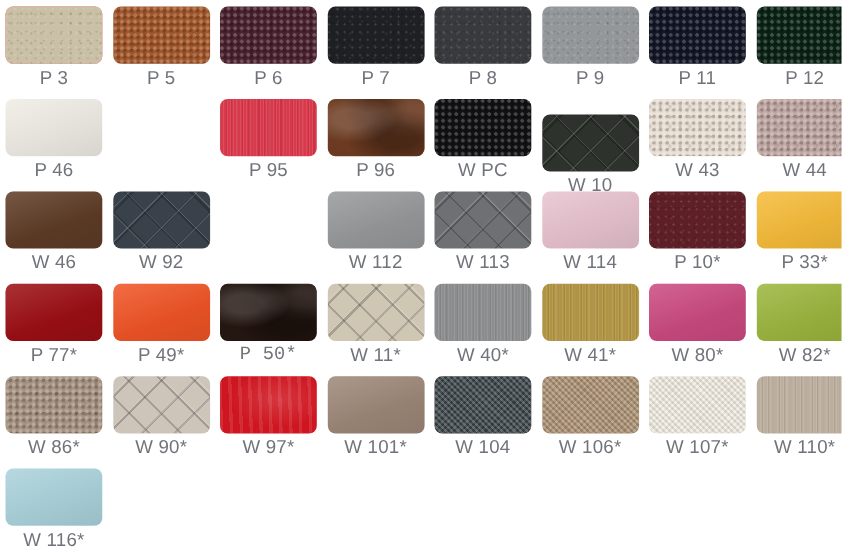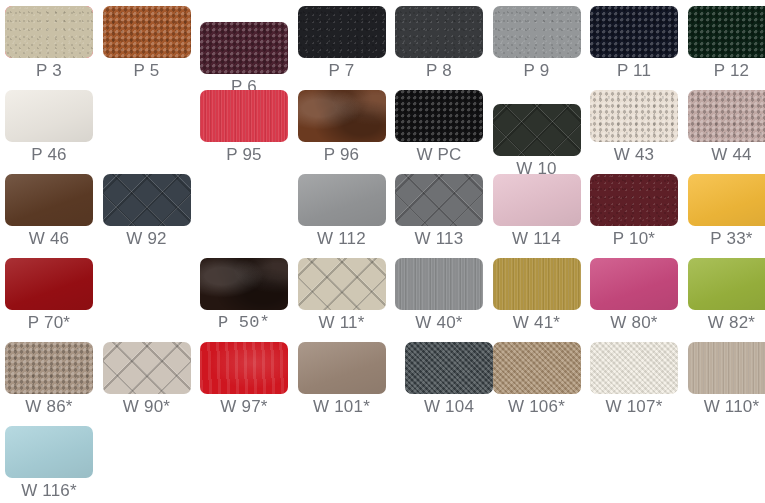--- a/index.html
+++ b/index.html
@@ -126,21 +126,21 @@
         <div class="tex tex-grain"></div>
       </div>
       <div class="swatch-label">P 3</div>
     </div>
     <div class="swatch-cell" style="left: 102.5px; top: 6px;">
       <div class="swatch-chip" style="background-color: rgb(163, 88, 44);">
         <div class="tex tex-pebble"></div>
       </div>
       <div class="swatch-label">P 5</div>
     </div>
-    <div class="swatch-cell" style="left: 200px; top: 22px;">
+    <div class="swatch-cell" style="left: 200px; top: 6px;">
       <div class="swatch-chip" style="background-color: rgb(75, 34, 48);">
         <div class="tex tex-pebble"></div>
       </div>
       <div class="swatch-label">P 6</div>
     </div>
     <div class="swatch-cell" style="left: 297.5px; top: 6px;">
       <div class="swatch-chip" style="background-color: rgb(31, 32, 36);">
         <div class="tex tex-grain"></div>
       </div>
       <div class="swatch-label">P 7</div>
@@ -250,21 +250,27 @@
     <div class="swatch-cell" style="left: 687.5px; top: 174px;">
       <div class="swatch-chip" style="background-color: rgb(246, 188, 58);">
         <div class="tex tex-smooth"></div>
       </div>
       <div class="swatch-label">P 33*</div>
     </div>
     <div class="swatch-cell" style="left: 5px; top: 258px;">
       <div class="swatch-chip" style="background-color: rgb(156, 15, 20);">
         <div class="tex tex-smooth"></div>
       </div>
-      <div class="swatch-label">P 70*</div>
+      <div class="swatch-label">P 77*</div>
+    </div>
+    <div class="swatch-cell" style="left: 102.5px; top: 258px;">
+      <div class="swatch-chip" style="background-color: rgb(240, 84, 38);">
+        <div class="tex tex-smooth"></div>
+      </div>
+      <div class="swatch-label">P 49*</div>
     </div>
     <div class="swatch-cell" style="left: 200px; top: 258px; font-family: Liberation Mono, monospace;">
       <div class="swatch-chip" style="background-color: rgb(36, 22, 17);">
         <div class="tex tex-marbled"></div>
       </div>
       <div class="swatch-label">P 50*</div>
     </div>
     <div class="swatch-cell" style="left: 297.5px; top: 258px;">
       <div class="swatch-chip" style="background-color: rgb(207, 199, 180);">
         <div class="tex tex-quilt"></div>
@@ -312,21 +318,21 @@
         <div class="tex tex-streak"></div>
       </div>
       <div class="swatch-label">W 97*</div>
     </div>
     <div class="swatch-cell" style="left: 297.5px; top: 342px;">
       <div class="swatch-chip" style="background-color: rgb(157, 136, 120);">
         <div class="tex tex-smooth"></div>
       </div>
       <div class="swatch-label">W 101*</div>
     </div>
-    <div class="swatch-cell" style="left: 405px; top: 342px;">
+    <div class="swatch-cell" style="left: 395px; top: 342px;">
       <div class="swatch-chip" style="background-color: rgb(57, 65, 70);">
         <div class="tex tex-weave"></div>
       </div>
       <div class="swatch-label">W 104</div>
     </div>
     <div class="swatch-cell" style="left: 492.5px; top: 342px;">
       <div class="swatch-chip" style="background-color: rgb(171, 144, 112);">
         <div class="tex tex-weave"></div>
       </div>
       <div class="swatch-label">W 106*</div>

